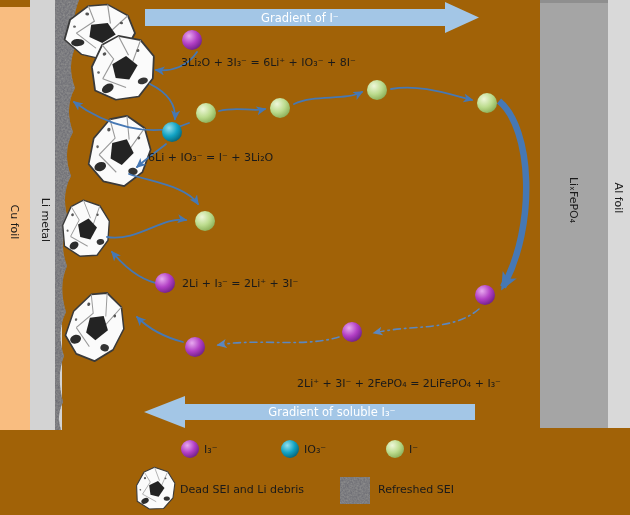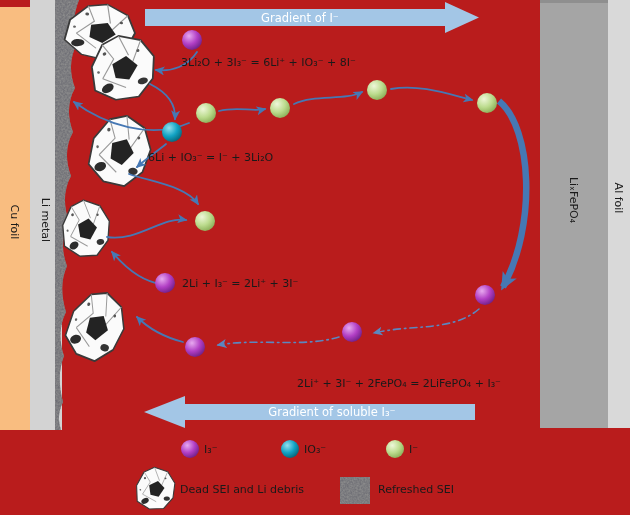--- a/index.html
+++ b/index.html
@@ -1,16 +1,16 @@
 <!DOCTYPE html>
 <html><head>
 <meta charset="utf-8">
 <style>
   html,body{margin:0;padding:0;background:#fff;}
-  .stage{position:relative;width:630px;height:515px;background:#b91c1c;overflow:hidden;
+  .stage{position:relative;width:630px;height:515px;background:#a16207;overflow:hidden;
          font-family:"DejaVu Sans","Liberation Sans",sans-serif;}
   svg{display:block;}
   text{font-family:"DejaVu Sans","Liberation Sans",sans-serif;fill:#1a1a1a;}
   .eq{font-size:11px;}
   .vlabel{font-size:11px;}
   .leg{font-size:11px;}
   .gradlabel{font-size:11.5px;fill:#ffffff;}
   .flow{fill:none;stroke:#4678b4;stroke-width:1.8;stroke-linecap:round;}
   .flowthick{fill:none;stroke:#4678b4;stroke-width:6.5;stroke-linecap:butt;}
   .dashflow{fill:none;stroke:#5b87c0;stroke-width:1.6;stroke-linecap:round;

